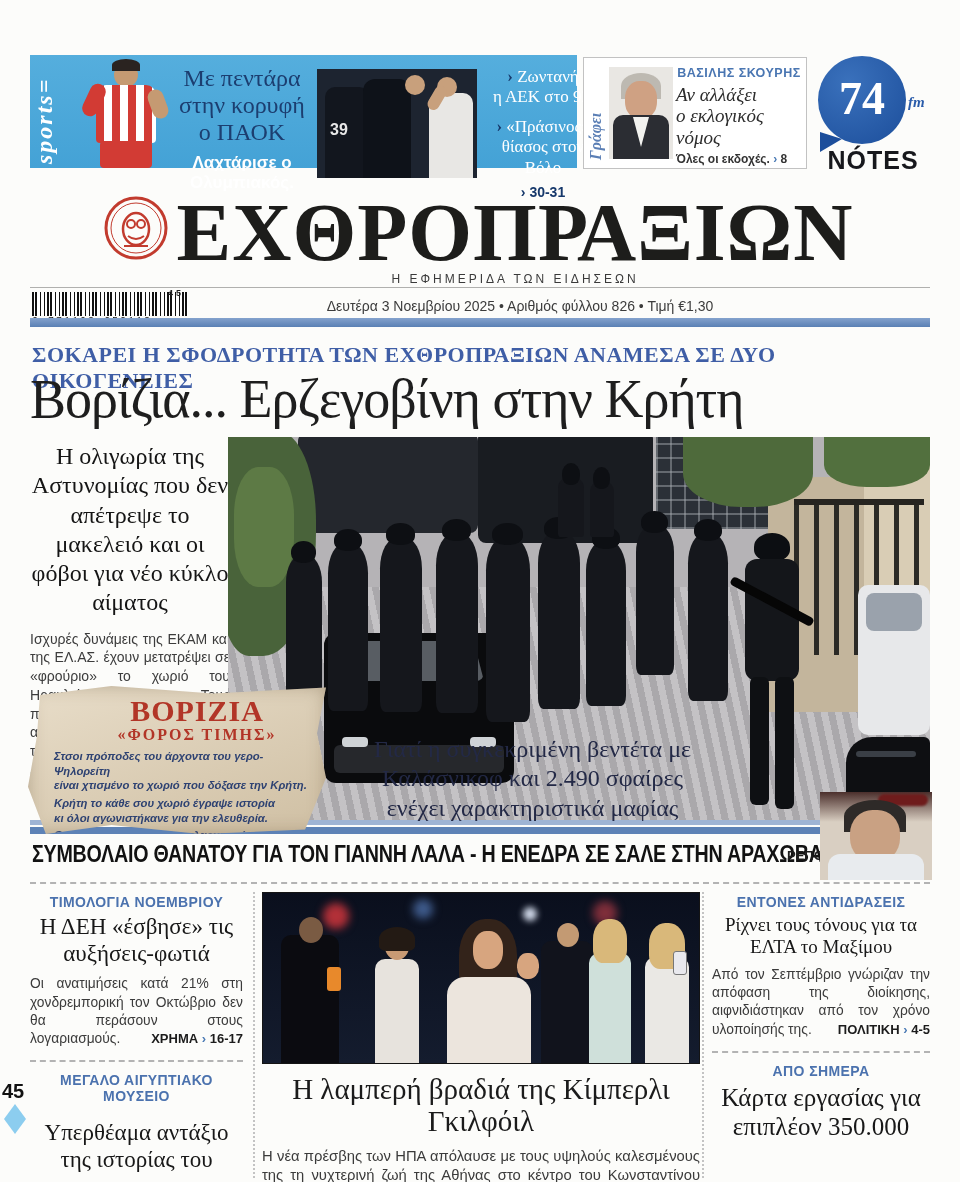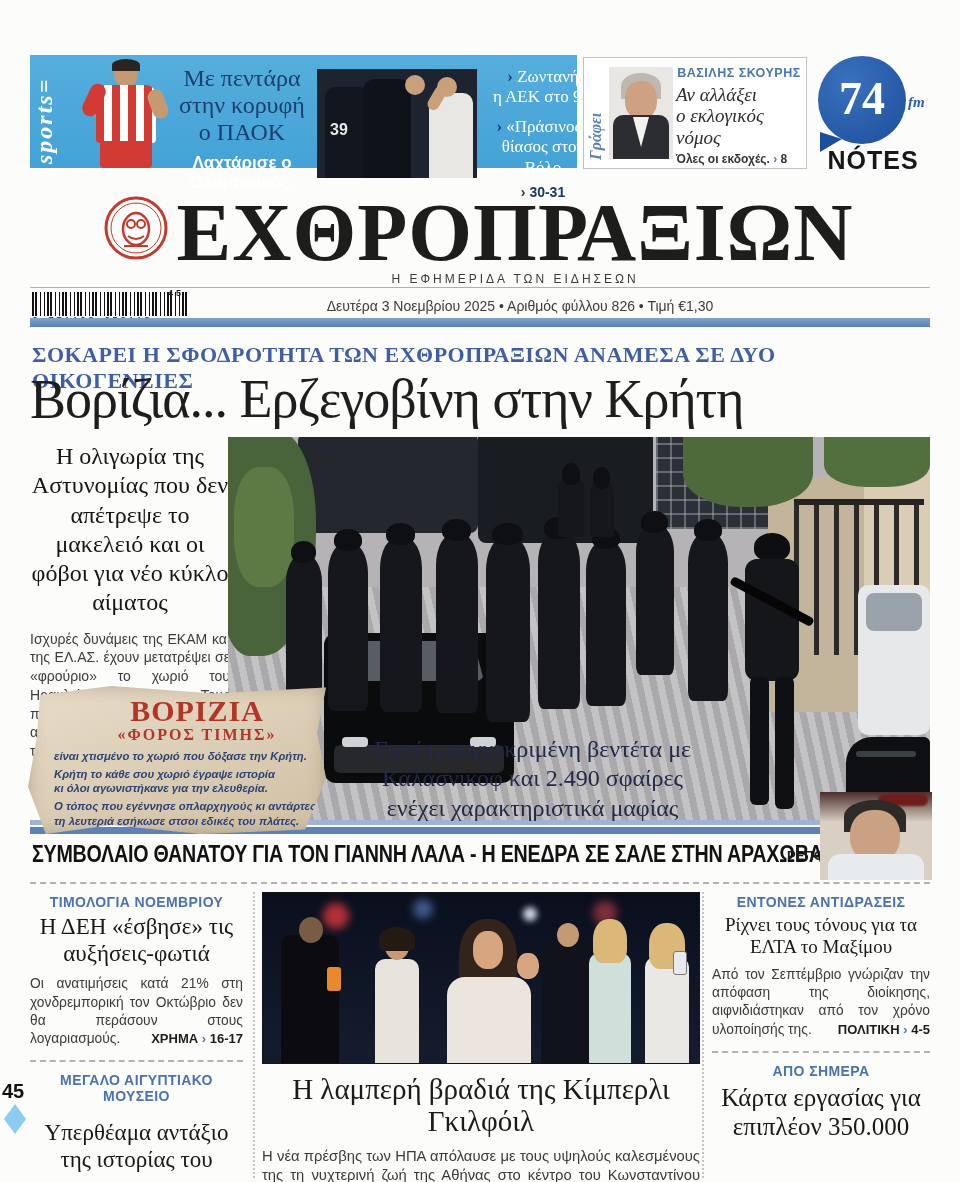--- a/index.html
+++ b/index.html
@@ -249,20 +249,21 @@
     </div>
     <div class="abs" style="left:618px;top:300px;width:84px;height:83px;background:#0e0f12;border-radius:26px 6px 0 0;">
       <div class="abs" style="left:10px;top:14px;width:60px;height:6px;background:#3a3f46;border-radius:3px;"></div>
     </div>
   </div>
 
   <div class="abs scrap" style="left:28px;top:686px;width:298px;height:148px;z-index:7;">
     <div class="scrap-title" style="margin-top:10px;margin-left:40px;">ΒΟΡΙΖΙΑ</div>
     <div class="scrap-sub" style="margin-left:40px;">«ΦΟΡΟΣ ΤΙΜΗΣ»</div>
     <div style="margin:5px 10px 0 26px;">
+      <div class="verse">Στσοι πρόποδες του άρχοντα του γερο-Ψηλορείτη</div>
       <div class="verse">είναι χτισμένο το χωριό που δόξασε την Κρήτη.</div>
       <div class="verse" style="margin-top:3px;">Κρήτη το κάθε σου χωριό έγραψε ιστορία</div>
       <div class="verse">κι όλοι αγωνιστήκανε για την ελευθερία.</div>
       <div class="verse" style="margin-top:3px;">Ο τόπος που εγέννησε οπλαρχηγούς κι αντάρτες</div>
       <div class="verse">τη λευτεριά εσήκωσε στσοι εδικές του πλάτες.</div>
     </div>
   </div>
 
   <div class="abs caption" style="left:335px;top:735px;width:395px;z-index:6;">
     <div>Γιατί η συγκεκριμένη βεντέτα με</div>

